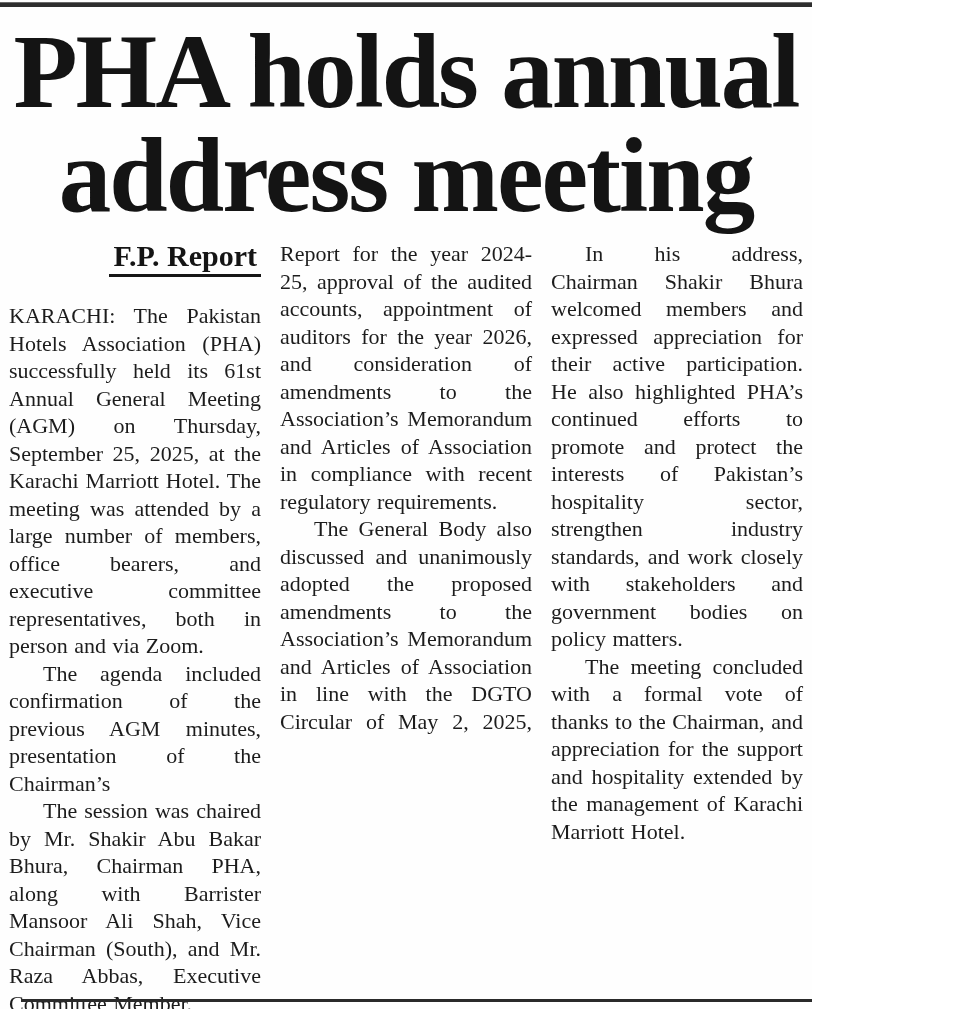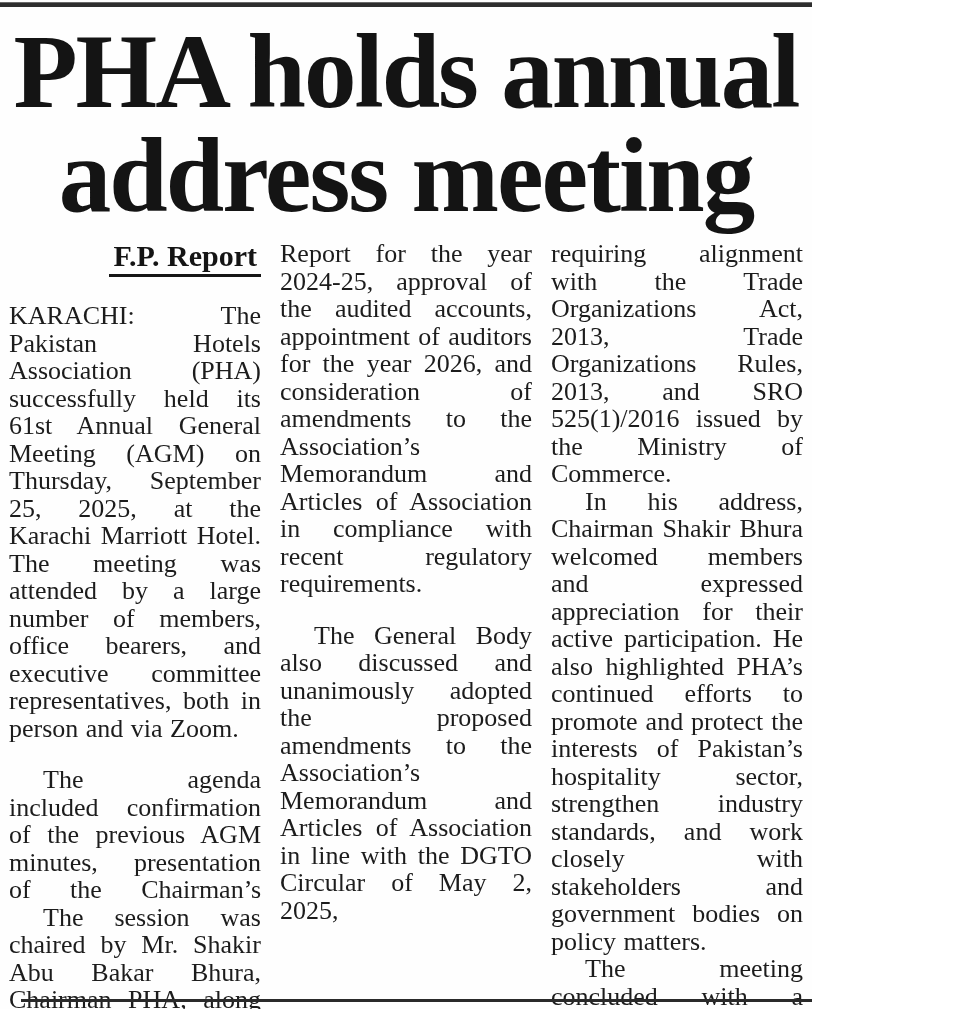--- a/index.html
+++ b/index.html
@@ -45,28 +45,28 @@
     display: inline-block;
     font-weight: bold;
     font-size: 30px;
     line-height: 32px;
     border-bottom: 3px solid #161616;
     padding: 0 4px 2px 4px;
     color: #141414;
   }
   .col p {
     margin: 0;
-    font-size: 26px;
+    font-size: 22px;
     line-height: 27.5px;
     text-align: justify;
     word-spacing: 1px;
     color: #1c1c1c;
   }
   .col p.indent { text-indent: 34px; }
-  .col p.flow-last { text-align-last: justify; margin-top: 24px; }
+  .col p.flow-last { text-align-last: justify; }
   .bottom-rule {
     position: absolute;
     top: 999px; left: 21px;
     width: 917px; height: 3px;
     background: #2a2a2a;
   }
 </style>
 </head>
 <body>
 
@@ -89,21 +89,20 @@
       <p class="indent flow-last">The agenda included confirmation of the previous AGM minutes, presentation of the Chairman’s</p>
       <p class="indent">The session was chaired by Mr. Shakir Abu Bakar Bhura, Chairman PHA, along with Barrister Mansoor Ali Shah, Vice Chairman (South), and Mr. Raza Abbas, Executive Committee Member.</p>
     </div>
 
     <div class="col">
       <p>Report for the year 2024-25, approval of the audited accounts, appointment of auditors for the year 2026, and consideration of amendments to the Association’s Memorandum and Articles of Association in compliance with recent regulatory requirements.</p>
       <p class="indent flow-last">The General Body also discussed and unanimously adopted the proposed amendments to the Association’s Memorandum and Articles of Association in line with the DGTO Circular of May 2, 2025,</p>
     </div>
 
     <div class="col">
-      <p>requiring alignment with the Trade Organizations Act, 2013, Trade Organizations Rules, 2013, and SRO 525(1)/2016 issued by the Ministry of Commerce.</p>
       <p class="indent">In his address, Chairman Shakir Bhura welcomed members and expressed appreciation for their active participation. He also highlighted PHA’s continued efforts to promote and protect the interests of Pakistan’s hospitality sector, strengthen industry standards, and work closely with stakeholders and government bodies on policy matters.</p>
       <p class="indent">The meeting concluded with a formal vote of thanks to the Chairman, and appreciation for the support and hospitality extended by the management of Karachi Marriott Hotel.</p>
     </div>
 
   </div>
 
   <div class="bottom-rule"></div>
 
 </div>
 

